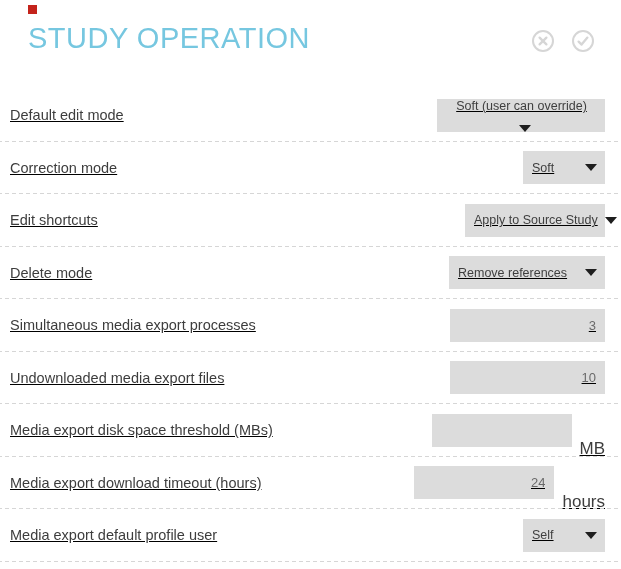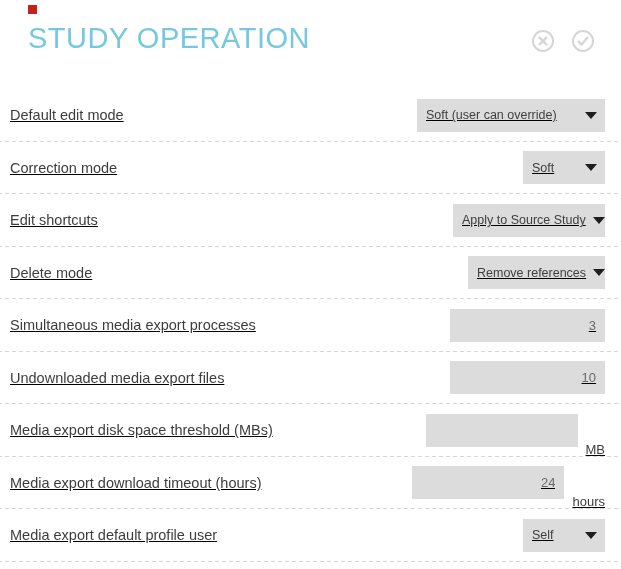--- a/index.html
+++ b/index.html
@@ -64,26 +64,26 @@
     height:33px;
     background:#dcdcdc;
     border:none; outline:none;
     text-align:right;
     padding-right:9px;
     font-family:"Liberation Sans", sans-serif;
     font-size:13px; color:#6a6a6a;
     flex:0 0 auto;
   }
   .suffix {
-    font-size:13px; color:#3d3d3d;
+    font-size:17px; color:#3d3d3d;
     margin-left:8px; white-space:nowrap;margin-top:38px;
   }
-  .w160 { width:188px; }
-  .w152 { width:152px; }
-  .w142 { width:137px; }
+  .w160 { width:168px;flex-direction:column; }
+  .w152 { width:140px; }
+  .w142 { width:156px; }
   .w155 { width:155px; }
   .w58  { width:82px; }
 </style>
 </head>
 <body>
 
 <div class="panel">
 
   <div class="red-marker"></div>
 

